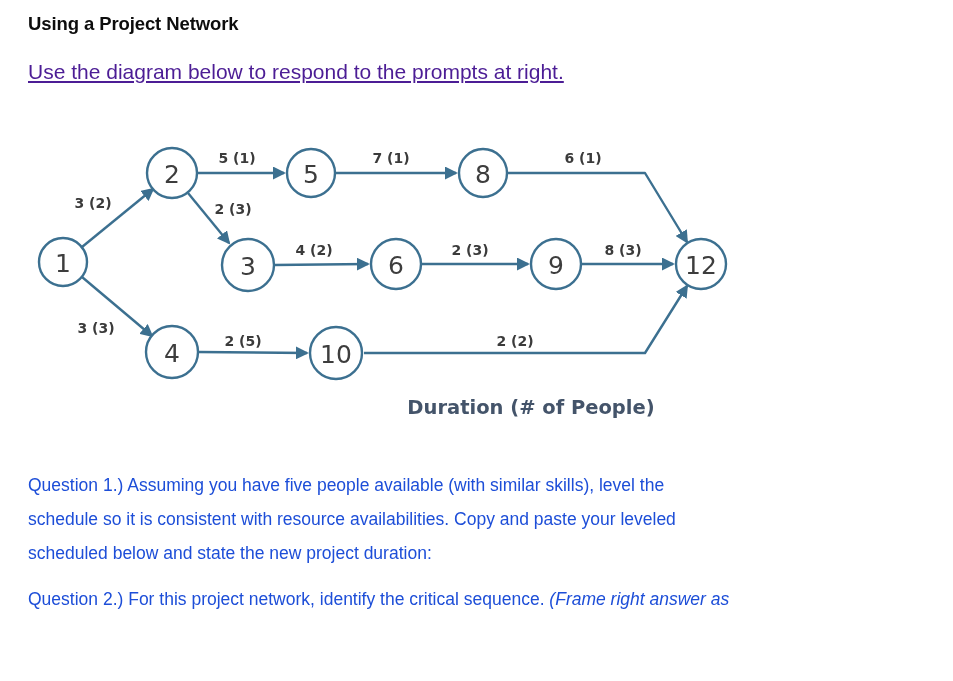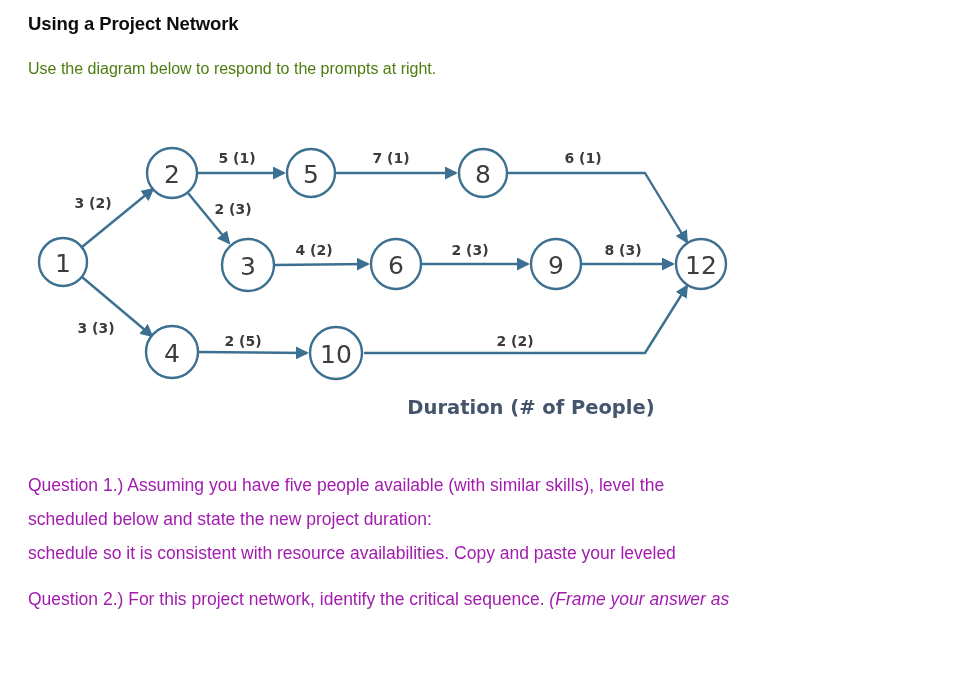--- a/index.html
+++ b/index.html
@@ -1,24 +1,24 @@
 <!DOCTYPE html>
 <html><head>
 <meta charset="utf-8">
 <style>
   html,body{margin:0;padding:0;background:#ffffff;}
   body{width:953px;height:681px;position:relative;font-family:"Liberation Sans",sans-serif;color:#111;overflow:hidden;}
   .page{position:absolute;inset:0;background:#fff;border-radius:13px;}
   h1.title{position:absolute;left:28px;top:13px;margin:0;font-size:18.5px;font-weight:bold;color:#0d0d0d;letter-spacing:-0.1px;}
-  p.intro{position:absolute;left:28px;top:60px;margin:0;font-size:16px;color:#4d7c0f;}
+  p.intro{position:absolute;left:28px;top:60px;margin:0;font-size:21px;color:#4c1d95;text-decoration:underline;}
   svg#network-svg{position:absolute;left:0;top:130px;}
   .edge-label{font-family:"DejaVu Sans",sans-serif;font-size:14px;font-weight:bold;}
   .node-label{font-family:"DejaVu Sans",sans-serif;font-size:25px;}
   #diagram-caption{font-family:"DejaVu Sans",sans-serif;font-size:19.5px;font-weight:bold;}
-  #questions{position:absolute;left:28px;top:468px;font-size:17.5px;line-height:34px;color:#a21caf;}
+  #questions{position:absolute;left:28px;top:468px;font-size:17.5px;line-height:34px;color:#1d4ed8;}
   #questions p{margin:0;}
   #questions p + p{margin-top:12px;}
   .qline{display:block;white-space:pre;}
   .qline em{font-style:italic;}
 </style>
 </head>
 <body>
 
 <div class="page">
   <h1 class="title">Using a Project Network</h1>
@@ -95,20 +95,20 @@
           <circle cx="701" cy="264" r="25" fill="#FFFFFF" stroke="#3C7090" stroke-width="2.4"></circle>
           <text x="701" y="264" class="node-label" fill="#3D3D3D" text-anchor="middle" dominant-baseline="central" dy="1">12</text>
         </g>
       </g>
     <text id="diagram-caption" x="531" y="414" text-anchor="middle" style="fill: rgb(68, 84, 106);">Duration (# of People)</text>
   </svg>
 
   <div id="questions">
       <p>
         <span class="qline"><span>Question 1.) Assuming you have five people available (with similar skills), level the</span></span>
+        <span class="qline"><span>schedule so it is consistent with resource availabilities. Copy and paste your leveled</span></span>
         <span class="qline"><span>scheduled below and state the new project duration:</span></span>
-        <span class="qline"><span>schedule so it is consistent with resource availabilities. Copy and paste your leveled</span></span>
       </p>
       <p>
-        <span class="qline"><span>Question 2.) For this project network, identify the critical sequence. </span><em>(Frame your answer as</em></span>
+        <span class="qline"><span>Question 2.) For this project network, identify the critical sequence. </span><em>(Frame right answer as</em></span>
       </p>
     </div>
 </div>
 
 </body></html>

